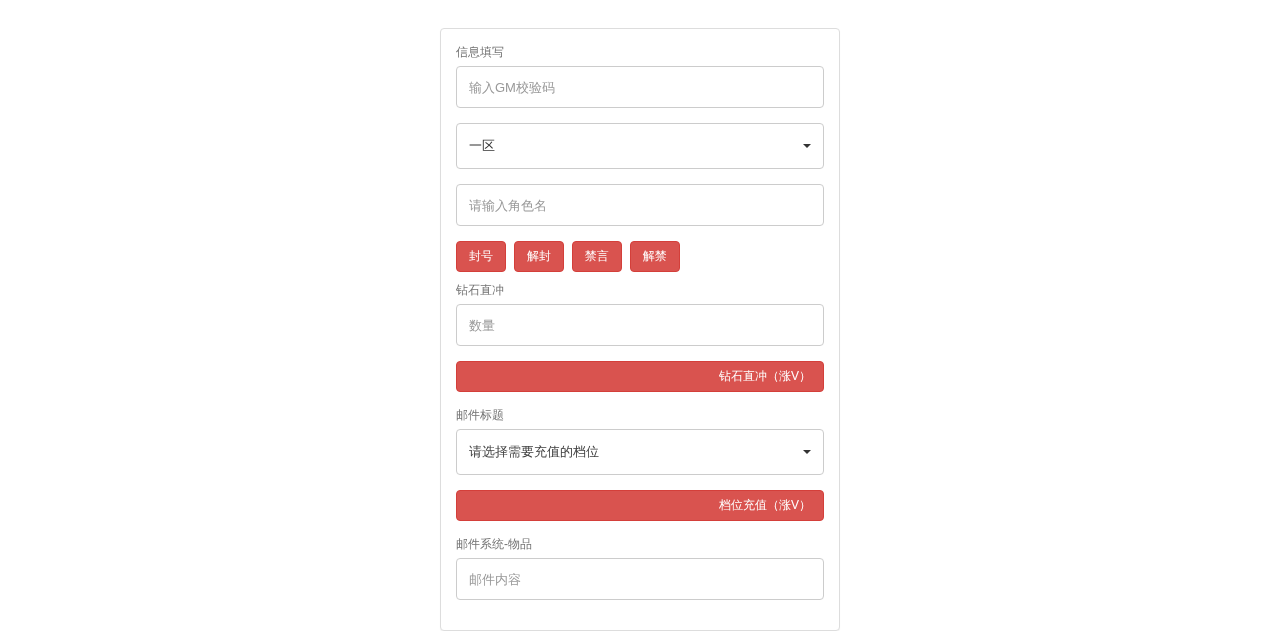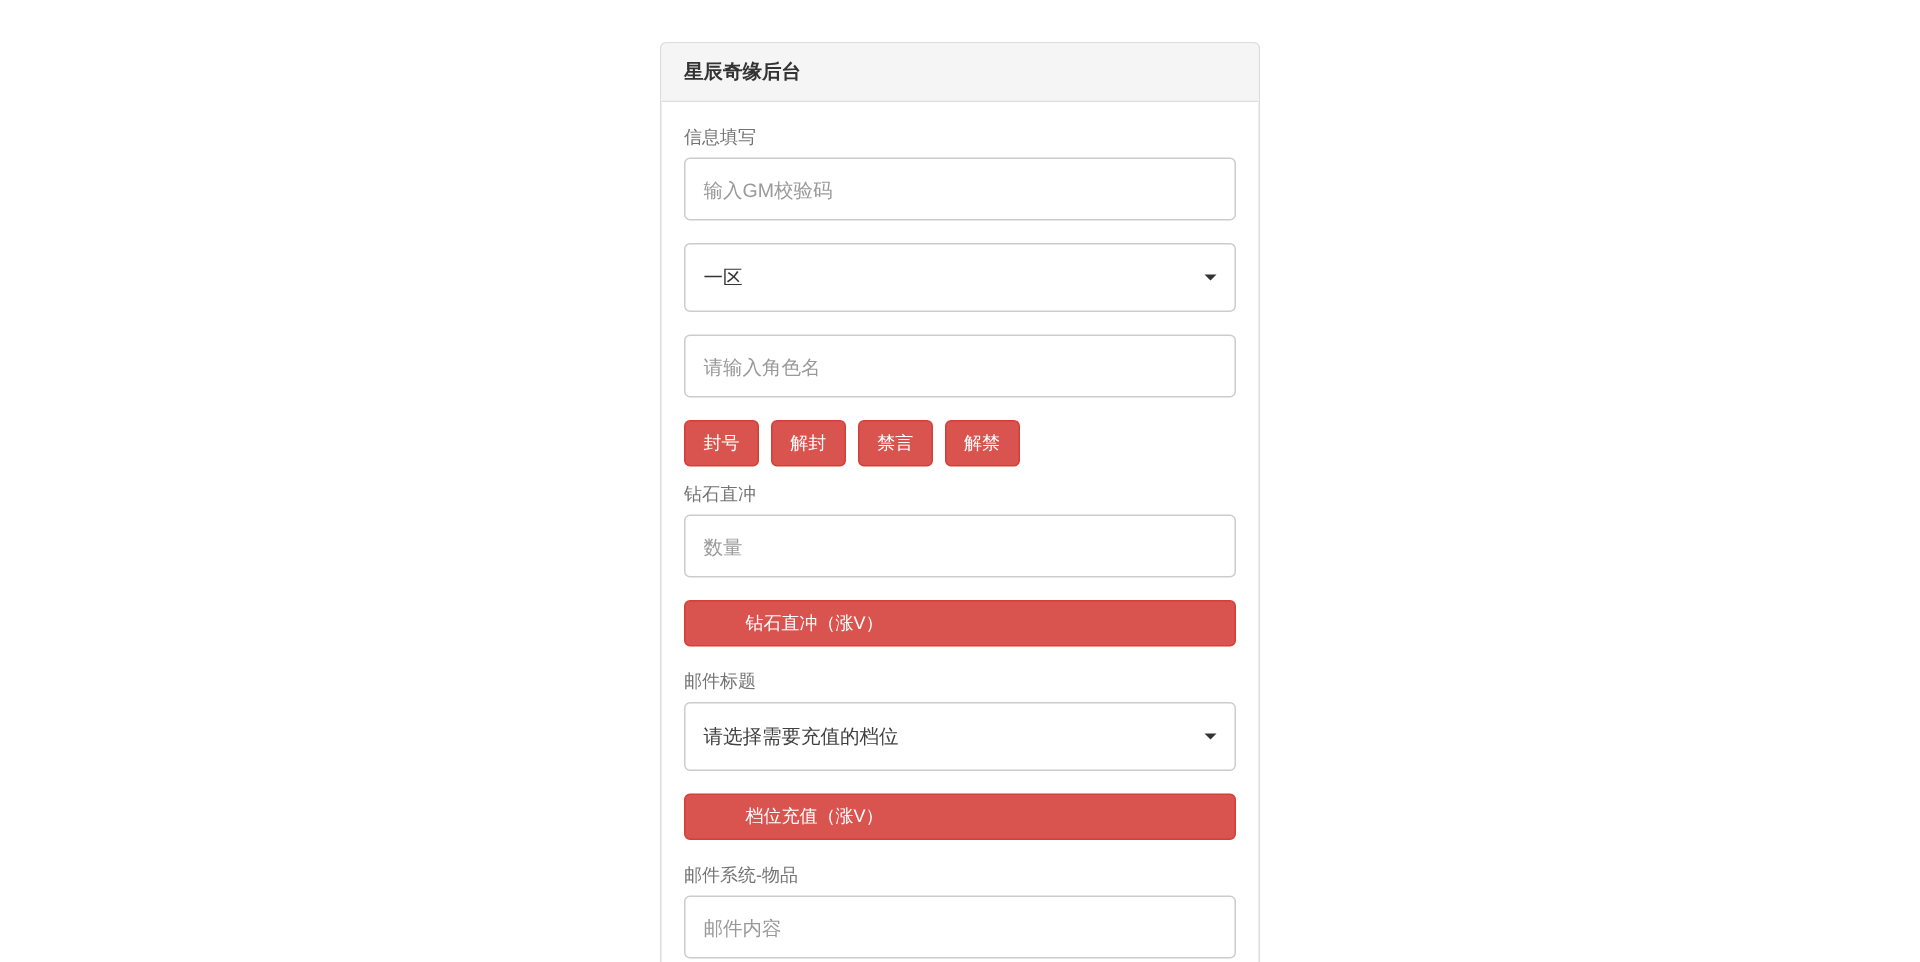--- a/index.html
+++ b/index.html
@@ -78,41 +78,40 @@
       border-top: 4px solid #333;
     }
     .btn-row { margin-bottom: 10px; }
     .btn {
       display: inline-block;
       padding: 6px 12px;
       font-size: 12px;
       border-radius: 4px;
       border: 1px solid transparent;
       cursor: pointer;
-      text-align: left;
+      text-align: right;
       color: #fff;
       margin-right: 4px;
     }
     .btn-danger {
       background: #d9534f;
       border-color: #d43f3a;
     }
     .btn-block {
       display: block;
       width: 100%;
       margin-right: 0;
       margin-bottom: 15px;
       padding-left: 40px;
     }
   </style>
 </head>
 <body>
 
 <div class="panel">
-  <div class="panel-heading">星辰奇缘后台</div>
   <div class="panel-body">
 
     <label class="section-label">信息填写</label>
     <div class="form-group">
       <input class="form-control" type="text" placeholder="输入GM校验码" style="">
     </div>
     <div class="form-group">
       <div class="select-wrap">
         <button class="select-btn">
           <span>一区</span>

